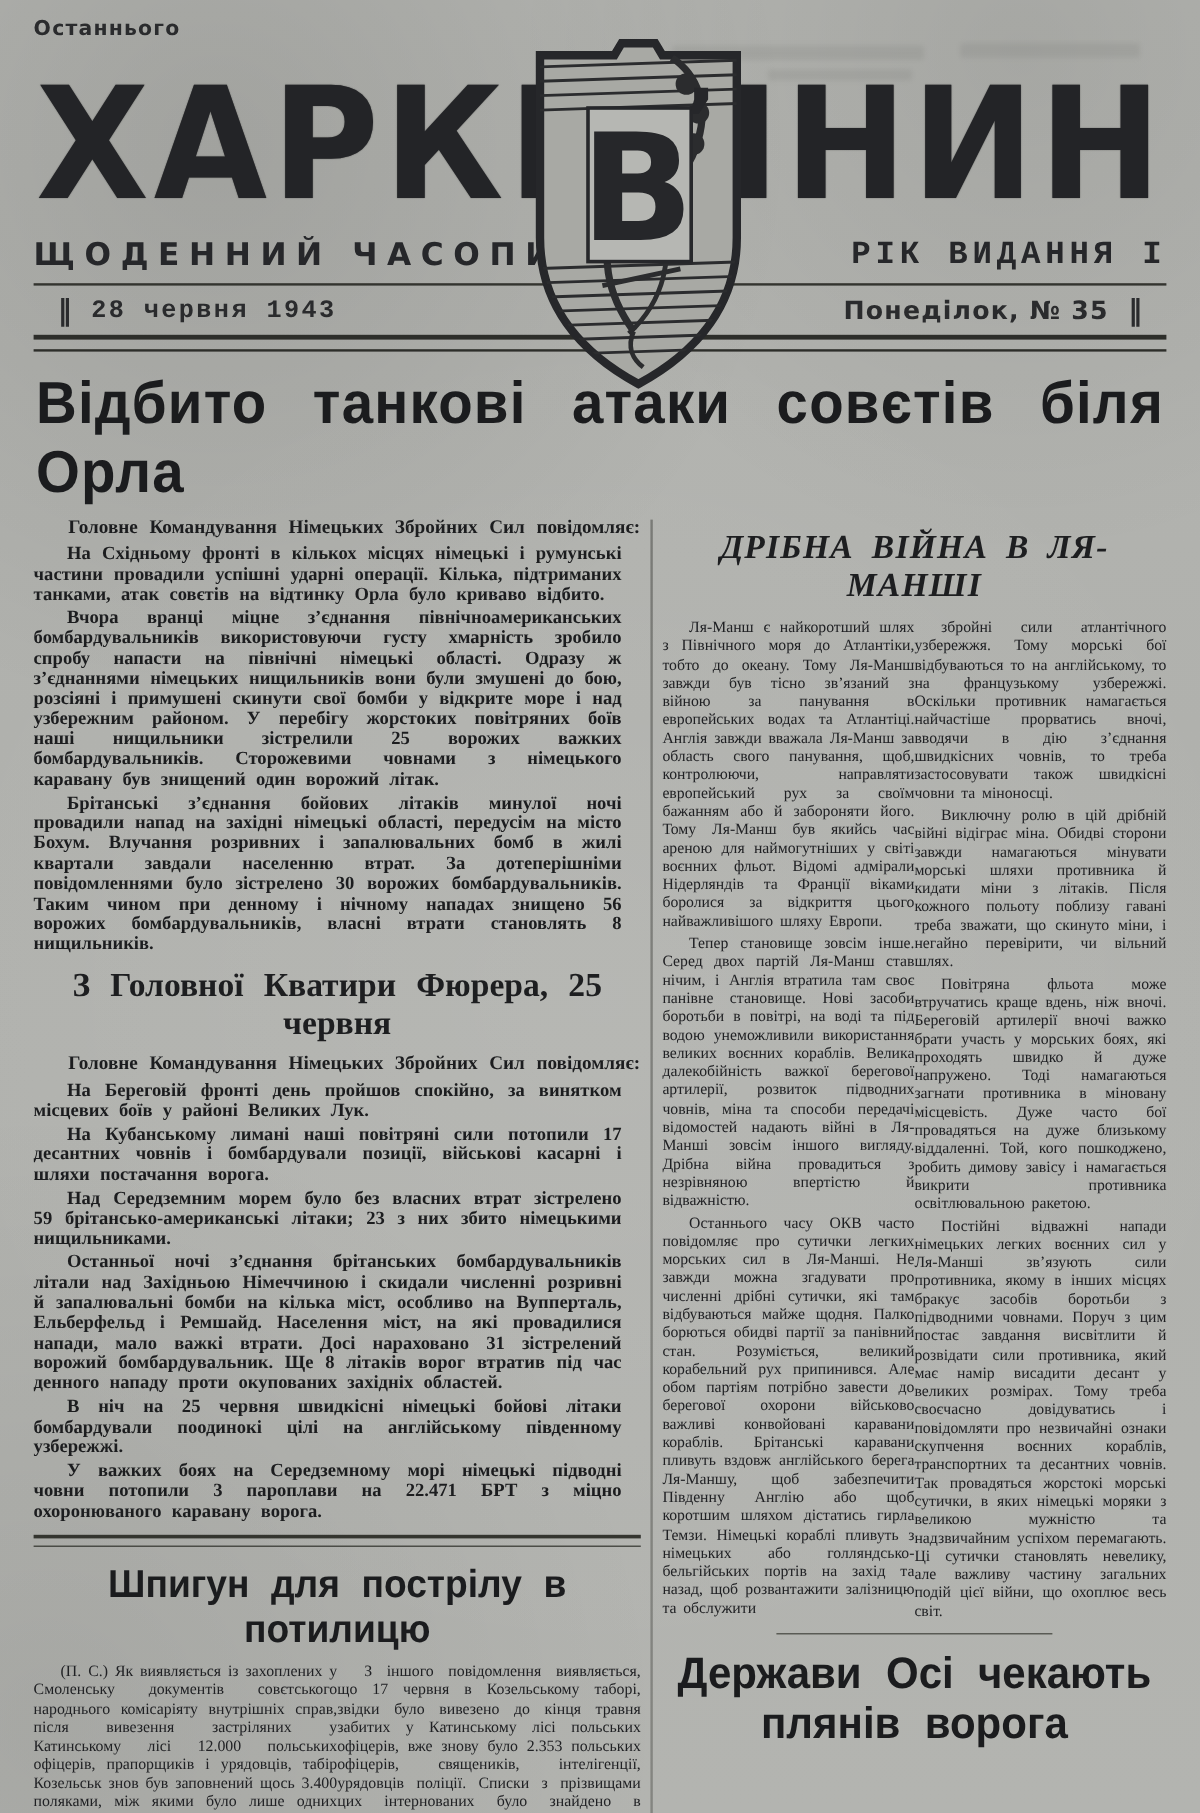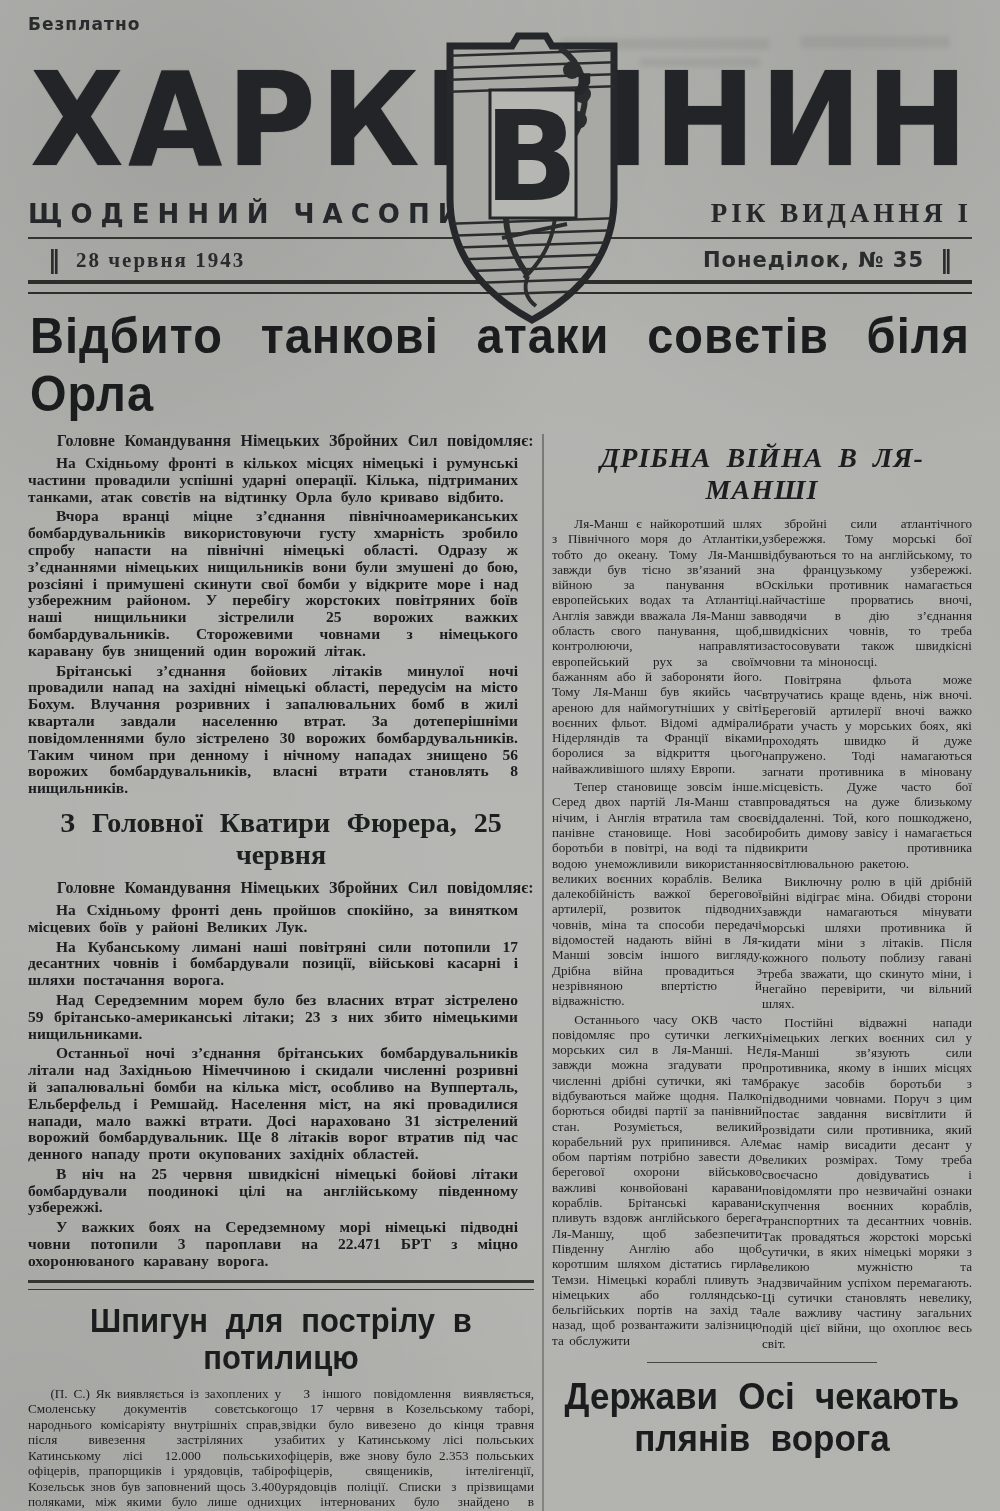--- a/index.html
+++ b/index.html
@@ -30,26 +30,26 @@
   .title-part{
     font-family:"DejaVu Sans",sans-serif;font-weight:bold;font-size:122px;line-height:160px;
     letter-spacing:4px;color:#232427;transform:scaleY(1.06);transform-origin:top;
     text-shadow:0 0 1px rgba(0,0,0,.6);
   }
   .title-left{position:absolute;left:2px;top:0;}
   .title-right{position:absolute;right:0;top:0;}
   .emblem{position:absolute;left:404px;top:-8px;width:200px;height:300px;z-index:3;}
   .subtitle-row{display:flex;justify-content:space-between;align-items:flex-end;margin-top:-6px;position:relative;z-index:1;}
   .subtitle-left{font-family:"DejaVu Sans",sans-serif;font-weight:bold;font-size:26px;letter-spacing:8px;color:#26272a;}
-  .subtitle-right{font-family:Liberation Serif, serif;font-weight:bold;font-size:27px;letter-spacing:4px;color:#26272a;}
+  .subtitle-right{font-family:Liberation Mono, monospace;font-weight:bold;font-size:27px;letter-spacing:4px;color:#26272a;}
   .dateband{margin-top:8px;border-top:2px solid #33342f;padding:7px 4px 6px 4px;
     display:flex;align-items:center;position:relative;z-index:1;}
   .db-latin{font-family:"DejaVu Serif",serif;font-weight:bold;font-style:italic;font-size:27px;color:#2a2b2d;}
   .db-sep{font-family:"DejaVu Sans",sans-serif;font-weight:bold;font-size:24px;margin:0 16px;color:#2a2b2d;}
-  .db-date{font-family:Liberation Serif, serif;font-weight:bold;font-size:21px;letter-spacing:2px;color:#2a2b2d;}
+  .db-date{font-family:Liberation Mono, monospace;font-weight:bold;font-size:21px;letter-spacing:2px;color:#2a2b2d;}
   .db-issue{font-family:"DejaVu Sans",sans-serif;font-weight:bold;font-size:21px;letter-spacing:1px;color:#2a2b2d;margin-left:auto;}
   .rule-double-big{height:8px;border-top:4px solid #2d2e2a;border-bottom:2px solid #2d2e2a;position:relative;z-index:1;}
 
   
   .lead-headline{
     font-family:"Liberation Sans",sans-serif;font-weight:bold;font-size:47px;
     letter-spacing:1px;word-spacing:0.48em;text-align:justify;text-align-last:justify;
     color:#1b1c1e;margin:16px 2px 6px 2px;transform:scaleY(1.05);
   }
 
@@ -81,21 +81,21 @@
 </head>
 <body>
 
 <div class="paper">
 
   <div class="ghost g1"></div>
   <div class="ghost g2"></div>
   <div class="ghost g3"></div>
 
   <div>
-    <div class="free">Безплатно</div>
+    <div class="free">Останнього</div>
 
     <div class="title-row">
       <span class="title-part title-left">ХАРКІ</span>
       <span class="title-part title-right">ЯНИН</span>
 
       <svg class="emblem" viewBox="0 0 200 300">
         <defs>
           <clipPath id="shieldClip">
             <path d="M18 18 L80 18 L86 8 L114 8 L120 18 L182 18 L182 170 C182 225 150 265 100 292 C50 265 18 225 18 170 Z"></path>
           </clipPath>
@@ -159,21 +159,21 @@
             <p>На Східньому фронті в кількох місцях німецькі і румунські частини провадили успішні ударні операції. Кілька, підтриманих танками, атак совєтів на відтинку Орла було криваво відбито.</p>
             <p>Вчора вранці міцне з’єднання північноамериканських бомбардувальників використовуючи густу хмарність зробило спробу напасти на північні німецькі області. Одразу ж з’єднаннями німецьких нищильників вони були змушені до бою, розсіяні і примушені скинути свої бомби у відкрите море і над узбережним районом. У перебігу жорстоких повітряних боїв наші нищильники зістрелили 25 ворожих важких бомбардувальників. Сторожевими човнами з німецького каравану був знищений один ворожий літак.</p>
             <p>Брітанські з’єднання бойових літаків минулої ночі провадили напад на західні німецькі області, передусім на місто Бохум. Влучання розривних і запалювальних бомб в жилі квартали завдали населенню втрат. За дотеперішніми повідомленнями було зістрелено 30 ворожих бомбардувальників. Таким чином при денному і нічному нападах знищено 56 ворожих бомбардувальників, власні втрати становлять 8 нищильників.</p>
           </div>
       </div>
 
       <div>
         <h2 class="serif-head">З Головної Кватири Фюрера, 25 червня</h2>
         <div class="intro">Головне Командування Німецьких Збройних Сил повідомляє:</div>
         <div class="lead-body">
-            <p>На Східньому фронті день пройшов спокійно, за винятком місцевих боїв у районі Великих Лук.</p>
+            <p>На Береговій фронті день пройшов спокійно, за винятком місцевих боїв у районі Великих Лук.</p>
             <p>На Кубанському лимані наші повітряні сили потопили 17 десантних човнів і бомбардували позиції, військові касарні і шляхи постачання ворога.</p>
             <p>Над Середземним морем було без власних втрат зістрелено 59 брітансько-американські літаки; 23 з них збито німецькими нищильниками.</p>
             <p>Останньої ночі з’єднання брітанських бомбардувальників літали над Західньою Німеччиною і скидали численні розривні й запалювальні бомби на кілька міст, особливо на Вупперталь, Ельберфельд і Ремшайд. Населення міст, на які провадилися напади, мало важкі втрати. Досі нараховано 31 зістрелений ворожий бомбардувальник. Ще 8 літаків ворог втратив під час денного нападу проти окупованих західніх областей.</p>
             <p>В ніч на 25 червня швидкісні німецькі бойові літаки бомбардували поодинокі цілі на англійському південному узбережжі.</p>
             <p>У важких боях на Середземному морі німецькі підводні човни потопили 3 пароплави на 22.471 БРТ з міцно охоронюваного каравану ворога.</p>
           </div>
       </div>
 
       <div class="rule-double"></div>
 
@@ -197,22 +197,22 @@
       <div>
         <h2 class="italic-head">ДРІБНА ВІЙНА В ЛЯ-МАНШІ</h2>
         <div class="cols">
           <div class="col narrow">
               <p>Ля-Манш є найкоротший шлях з Північного моря до Атлантіки, тобто до океану. Тому Ля-Манш завжди був тісно зв’язаний з війною за панування в европейських водах та Атлантіці. Англія завжди вважала Ля-Манш за область свого панування, щоб, контролюючи, направляти европейський рух за своїм бажанням або й забороняти його. Тому Ля-Манш був якийсь час ареною для наймогутніших у світі воєнних фльот. Відомі адмірали Нідерляндів та Франції віками боролися за відкриття цього найважливішого шляху Европи.</p>
               <p>Тепер становище зовсім інше. Серед двох партій Ля-Манш став нічим, і Англія втратила там своє панівне становище. Нові засоби боротьби в повітрі, на воді та під водою унеможливили використання великих воєнних кораблів. Велика далекобійність важкої берегової артилерії, розвиток підводних човнів, міна та способи передачі відомостей надають війні в Ля-Манші зовсім іншого вигляду. Дрібна війна провадиться з незрівняною впертістю й відважністю.</p>
               <p>Останнього часу ОКВ часто повідомляє про сутички легких морських сил в Ля-Манші. Не завжди можна згадувати про численні дрібні сутички, які там відбуваються майже щодня. Палко борються обидві партії за панівний стан. Розуміється, великий корабельний рух припинився. Але обом партіям потрібно завести до берегової охорони військово важливі конвойовані каравани кораблів. Брітанські каравани пливуть вздовж англійського берега Ля-Маншу, щоб забезпечити Південну Англію або щоб коротшим шляхом дістатись гирла Темзи. Німецькі кораблі пливуть з німецьких або голляндсько-бельгійських портів на захід та назад, щоб розвантажити залізницю та обслужити</p>
             </div>
           <div class="col narrow">
               <p>збройні сили атлантічного узбережжя. Тому морські бої відбуваються то на англійському, то на французькому узбережжі. Оскільки противник намагається найчастіше прорватись вночі, вводячи в дію з’єднання швидкісних човнів, то треба застосовувати також швидкісні човни та міноносці.</p>
+              <p>Виключну ролю в цій дрібній війні відіграє міна. Обидві сторони завжди намагаються мінувати морські шляхи противника й кидати міни з літаків. Після кожного польоту поблизу гавані треба зважати, що скинуто міни, і негайно перевірити, чи вільний шлях.</p>
               <p>Повітряна фльота може втручатись краще вдень, ніж вночі. Береговій артилерії вночі важко брати участь у морських боях, які проходять швидко й дуже напружено. Тоді намагаються загнати противника в міновану місцевість. Дуже часто бої провадяться на дуже близькому віддаленні. Той, кого пошкоджено, робить димову завісу і намагається викрити противника освітлювальною ракетою.</p>
-              <p>Виключну ролю в цій дрібній війні відіграє міна. Обидві сторони завжди намагаються мінувати морські шляхи противника й кидати міни з літаків. Після кожного польоту поблизу гавані треба зважати, що скинуто міни, і негайно перевірити, чи вільний шлях.</p>
               <p>Постійні відважні напади німецьких легких воєнних сил у Ля-Манші зв’язують сили противника, якому в інших місцях бракує засобів боротьби з підводними човнами. Поруч з цим постає завдання висвітлити й розвідати сили противника, який має намір висадити десант у великих розмірах. Тому треба своєчасно довідуватись і повідомляти про незвичайні ознаки скупчення воєнних кораблів, транспортних та десантних човнів. Так провадяться жорстокі морські сутички, в яких німецькі моряки з великою мужністю та надзвичайним успіхом перемагають. Ці сутички становлять невелику, але важливу частину загальних подій цієї війни, що охоплює весь світ.</p>
             </div>
         </div>
       </div>
 
       <div class="rule-short"></div>
 
       <div>
         <h2 class="sans-head big">Держави Осі чекають плянів ворога</h2>
 

